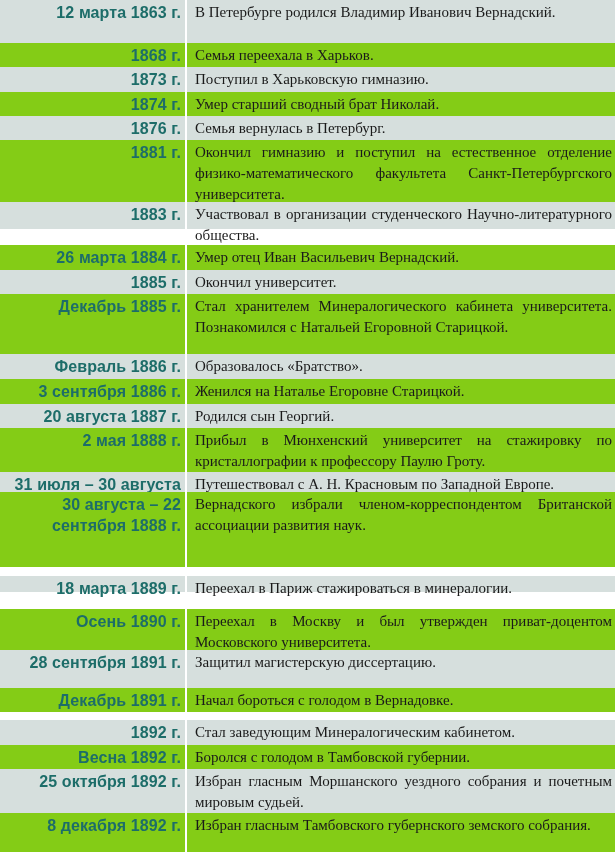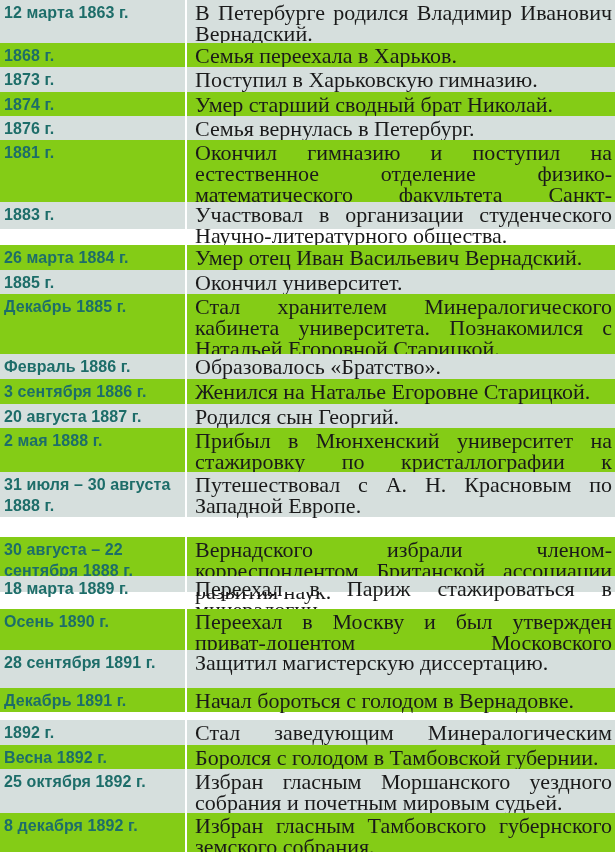--- a/index.html
+++ b/index.html
@@ -10,30 +10,30 @@
   .row.white .date, .row.white .event { background: #84cc16; }
   .date {
     width: 187px; height: 100%;
     box-sizing: border-box;
     border-right: 2px solid #ffffff;
     color: #1d6d69;
     font-family: "Liberation Sans", "DejaVu Sans", sans-serif;
     font-weight: bold;
     font-size: 16px;
     line-height: 21px;
-    text-align: left;
+    text-align: right;
     padding: 2px 4px 0 4px;
     letter-spacing: 0.1px;
   }
   .event {
     flex: 1; height: 100%;
     box-sizing: border-box;
     color: #1a1a1a;
     font-family: "Liberation Serif", "DejaVu Serif", serif;
-    font-size: 22px;
+    font-size: 15px;
     line-height: 21px;
     text-align: justify;
     text-align-last: left;
     padding: 2px 3px 0 8px;
   }
 </style>
 </head>
 <body>
 
 <div class="timeline">
@@ -90,21 +90,21 @@
     <div class="event">Родился сын Георгий.</div>
   </div>
   <div class="row white" style="top:428px;height:44px">
     <div class="date">2 мая 1888 г.</div>
     <div class="event">Прибыл в Мюнхенский университет на стажировку по кристаллографии к профессору Паулю Гроту.</div>
   </div>
   <div class="row gray" style="top:472px;height:45px">
     <div class="date">31 июля – 30 августа 1888 г.</div>
     <div class="event">Путешествовал с А. Н. Красновым по Западной Европе.</div>
   </div>
-  <div class="row white" style="top:537px;height:55px">
+  <div class="row white" style="top:492px;height:75px">
     <div class="date">30 августа – 22 сентября 1888 г.</div>
     <div class="event">Вернадского избрали членом-корреспондентом Британской ассоциации развития наук.</div>
   </div>
   <div class="row gray" style="top:576px;height:16px">
     <div class="date">18 марта 1889 г.</div>
     <div class="event">Переехал в Париж стажироваться в минералогии.</div>
   </div>
   <div class="row white" style="top:609px;height:53px">
     <div class="date">Осень 1890 г.</div>
     <div class="event">Переехал в Москву и был утвержден приват-доцентом Московского университета.</div>

